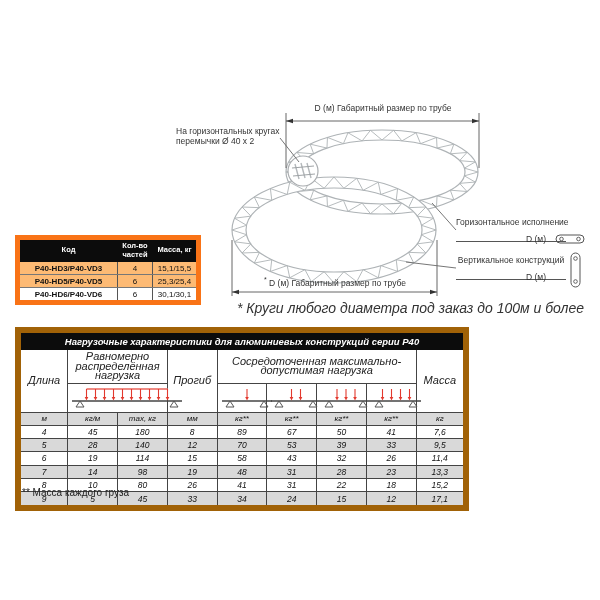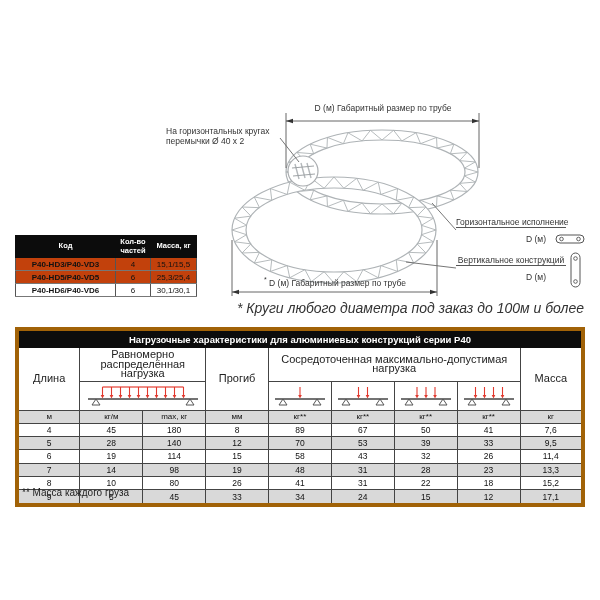--- a/index.html
+++ b/index.html
@@ -2,42 +2,42 @@
 <html><head>
 <meta charset="utf-8">
 <style>
   html,body{margin:0;padding:0;}
   body{
     width:600px;height:600px;background:#ffffff;position:relative;overflow:hidden;
     font-family:"Liberation Sans", sans-serif;color:#222;
   }
   .abs{position:absolute;}
   .lbl{font-size:8.5px;line-height:10px;color:#333;white-space:nowrap;}
-  .underlined{border-bottom:1px solid #555;padding-bottom:0;}
+  .underlined{border-bottom:1px solid #555;padding-bottom:14px;}
   sup.ast{font-size:7px;vertical-align:super;line-height:0;}
 
   
   table{border-collapse:collapse;}
   #parts-table{position:absolute;left:15px;top:235px;width:181px;table-layout:fixed;
-    border:1px solid #f97316;}
+    border:5px solid #f97316;}
   #parts-table th{
     background:#0c0c0c;color:#fff;font-size:7.5px;line-height:8.5px;font-weight:bold;
     padding:2px 1px;text-align:center;border:1px solid #0c0c0c;}
   #parts-table td{
     font-size:8px;text-align:center;padding:1.5px 1px;border:1px solid #777;
     border-left:1px solid #555;border-right:1px solid #555;color:#111;}
   #parts-table td.code{font-weight:bold;}
-  #parts-table tr.alt td{background:#c2410c;}
+  #parts-table tr.alt td{background:#fdba74;}
   #parts-table col.c-code{width:100px;}
   #parts-table col.c-qty{width:35px;}
   #parts-table col.c-mass{width:46px;}
 
   
-  #load-table{position:absolute;left:15px;top:327px;width:570px;table-layout:fixed;
-    border:4px solid #a16207;}
+  #load-table{position:absolute;left:15px;top:327px;width:454px;table-layout:fixed;
+    border:6px solid #a16207;font-style:italic;}
   #load-table th,#load-table td{border:1px solid #444;}
   #load-table .title-row th{
     background:#0c0c0c;color:#fff;font-size:9.5px;font-weight:bold;
     padding:2.5px 0;text-align:center;border:1px solid #0c0c0c;}
   #load-table .h1 th{
     font-size:11px;font-weight:normal;color:#222;line-height:9.5px;
     padding:2px 2px;text-align:center;vertical-align:middle;background:#fff;}
   #load-table .h2 td{height:27px;text-align:center;vertical-align:middle;background:#fff;padding:0;}
   #load-table .units td{
     background:#d9d9d9;font-size:8px;text-align:center;padding:1.5px 0;color:#111;}
@@ -213,21 +213,21 @@
 
   <g>
     <rect x="571" y="253" width="9" height="34" rx="4.5" fill="#fff" stroke="#555" stroke-width="1"></rect>
     <circle cx="575.5" cy="258.5" r="1.8" fill="none" stroke="#555" stroke-width="0.9"></circle>
     <circle cx="575.5" cy="281.5" r="1.8" fill="none" stroke="#555" stroke-width="0.9"></circle>
   </g>
 </svg>
 
 <div class="abs lbl" style="left:270px;top:103px;width:226px;text-align:center;">D (м)  Габаритный размер по трубе</div>
 
-<div class="abs" style="left:166px;top:126px;">
+<div class="abs" style="left:176px;top:126px;">
   <div class="lbl">На горизонтальных кругах</div>
   <div class="lbl">перемычки Ø 40 x 2</div>
 </div>
 
 <div class="abs lbl underlined" style="left:456px;top:217px;width:110px;text-align:center;">Горизонтальное исполнение</div>
 <div class="abs lbl" style="left:526px;top:234px;">D (м)</div>
 
 <div class="abs lbl underlined" style="left:456px;top:255px;width:110px;text-align:center;">Вертикальное конструкций</div>
 <div class="abs lbl" style="left:526px;top:272px;">D (м)</div>
 

